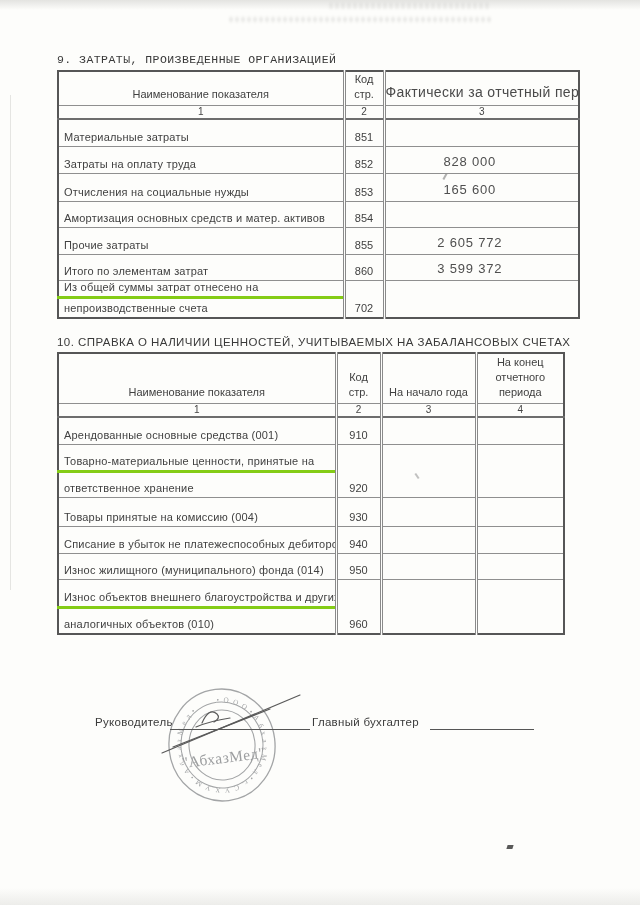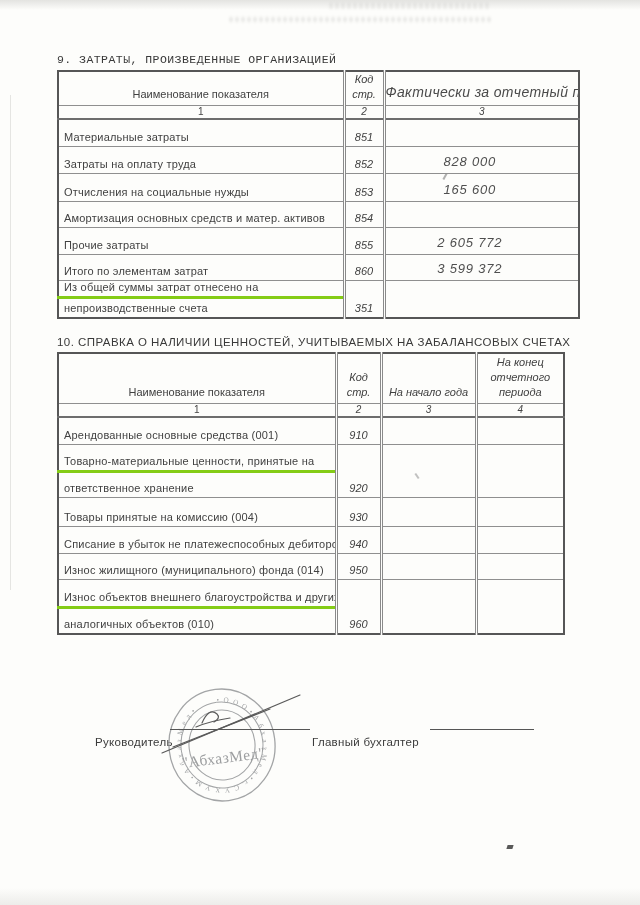--- a/index.html
+++ b/index.html
@@ -29,36 +29,36 @@
     transform:rotate(-35deg);opacity:.6;}
 
   .sec-title{position:absolute;font-size:11.5px;letter-spacing:.45px;color:#393939;white-space:nowrap;}
   #title9{left:57px;top:53px;font-family:Liberation Mono, monospace;}
   #title10{left:57px;top:336px;}
 
   table{border-collapse:collapse;position:absolute;table-layout:fixed;background:transparent;}
   table.doc{border:2px solid #565656;}
   td{border:1px solid #8f8f8f;padding:0;font-size:11px;vertical-align:bottom;
      overflow:hidden;white-space:nowrap;color:#414141;}
-  td.vdbl{border-left:3px double #8a8a8a;font-style:italic;}
+  td.vdbl{border-left:3px double #8a8a8a;}
   .hdr{text-align:center;vertical-align:bottom;padding-bottom:3px;line-height:1.35;}
   .hdr-small{font-size:14px;letter-spacing:.35px;color:#4a4a4a;}
   .numrow td{text-align:center;font-size:10px;vertical-align:middle;
      border-bottom:2px solid #6d6d6d;color:#454545;}
   td.name{text-align:left;padding:0 2px 3px 5px;letter-spacing:.2px;}
   td.name.sub{border-bottom:3px solid #84cc16;}
   td.code{text-align:center;padding-bottom:3px;}
   td.val{text-align:center;font-size:13px;color:#4f4f4f;letter-spacing:.8px;
      padding-bottom:4px;padding-right:24px;}
   td.val2{padding-right:0;}
 
   #table1{left:57px;top:70px;width:521px;}
   #table2{left:57px;top:352px;width:506px;}
 
-  .sig-label{position:absolute;font-size:11.5px;letter-spacing:.3px;color:#3b3b3b;margin-top:20px;}
+  .sig-label{position:absolute;font-size:11.5px;letter-spacing:.3px;color:#3b3b3b;}
   #dir-label{left:95px;top:716px;}
   #acc-label{left:312px;top:716px;text-align:right;}
   .sig-line{position:absolute;height:1px;background:#555;z-index:2;}
   #dir-line{left:170px;top:729px;width:140px;}
   #acc-line{left:430px;top:729px;width:104px;}
 
   #stamp{position:absolute;left:146px;top:667px;z-index:1;filter:blur(.35px);opacity:.88;}
   #sig-strokes{position:absolute;left:140px;top:665px;z-index:3;}
 </style>
 </head>
@@ -117,21 +117,21 @@
     <td class="code vdbl">855</td>
     <td class="val vdbl">2 605 772</td>
   </tr>
   <tr style="height:26px">
     <td class="name">Итого по элементам затрат</td>
     <td class="code vdbl">860</td>
     <td class="val vdbl">3 599 372</td>
   </tr>
   <tr style="height:17px">
     <td class="name sub">Из общей суммы затрат отнесено на</td>
-    <td class="code vdbl" rowspan="2">351</td>
+    <td class="code vdbl" rowspan="2">702</td>
     <td class="val vdbl" rowspan="2"></td>
   </tr>
   <tr style="height:21px">
     <td class="name">непроизводственные счета</td>
   </tr>
 </tbody>
   </table>
 
 <div class="sec-title" id="title10">10. СПРАВКА О НАЛИЧИИ ЦЕННОСТЕЙ, УЧИТЫВАЕМЫХ НА ЗАБАЛАНСОВЫХ СЧЕТАХ</div>
 

